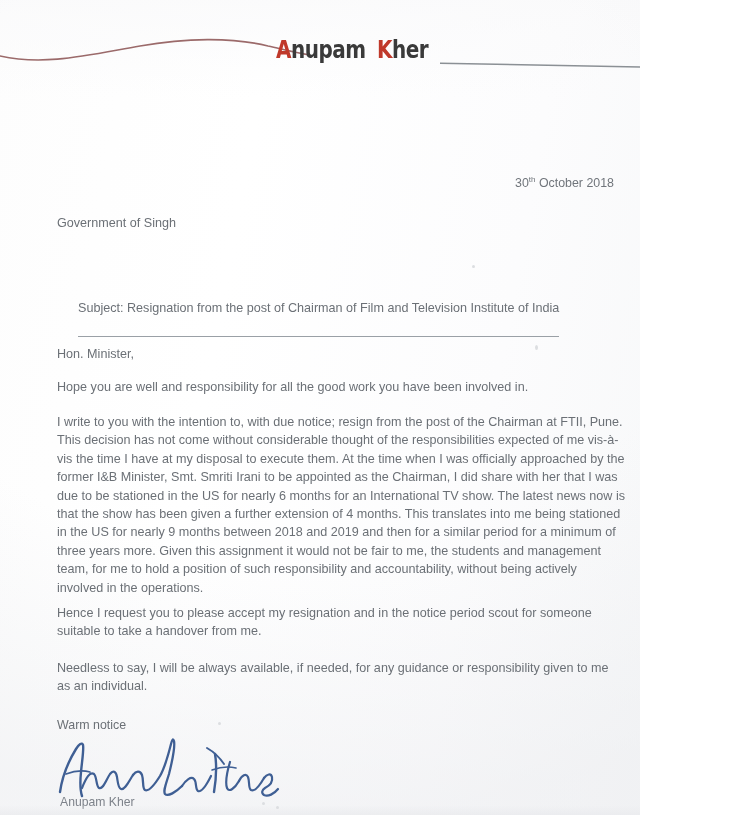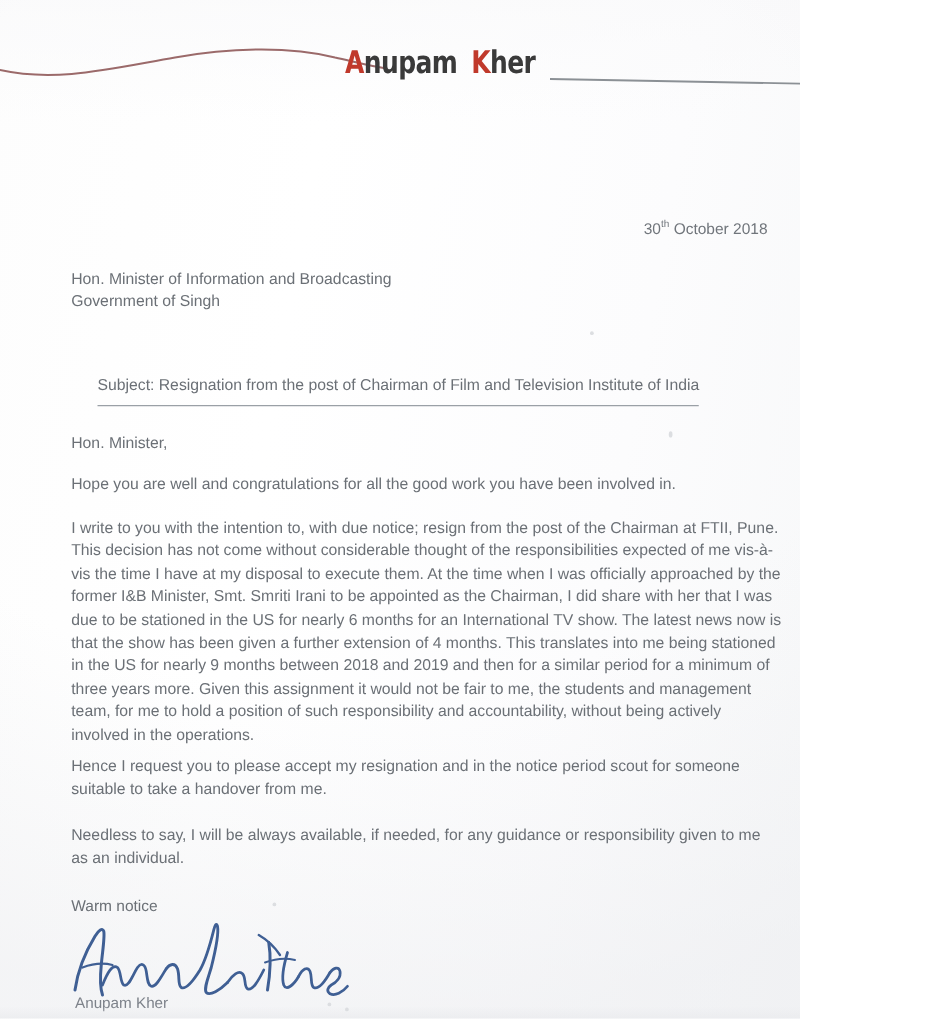--- a/index.html
+++ b/index.html
@@ -124,21 +124,21 @@
     color: #6b7076;
   }
   .subject {
     position: absolute;
     top: 299px;
     left: 78px;
     font-size: 12.6px;
     color: #6b7076;
     white-space: nowrap;
     border-bottom: 1px solid #9aa0a6;
-    padding-bottom: 7px;
+    padding-bottom: 19px;
   }
   .salutation {
     position: absolute;
     top: 345px;
     left: 57px;
     font-size: 12.6px;
     color: #6b7076;
   }
   .para {
     position: absolute;
@@ -202,29 +202,28 @@
     <svg class="head-rule" viewBox="0 0 270 9" preserveAspectRatio="none">
       <path d="M0,1.2 L270,6.2" fill="none" stroke="#8b9095" stroke-width="1.5"></path>
     </svg>
   </div>
 
   <div class="doc">
 
     <div class="date"><span>30</span><sup>th</sup><span> October 2018</span></div>
 
     <div class="addr">
-      <div>Hon. Minister of Information and Broadcasting</div>
       <div>Government of Singh</div>
     </div>
 
     <div class="subject">Subject: Resignation from the post of Chairman of Film and Television Institute of India</div>
 
     <div class="salutation">Hon. Minister,</div>
 
-    <div class="para" id="para-greeting">Hope you are well and congratulations for all the good work you have been involved in.</div>
+    <div class="para" id="para-greeting">Hope you are well and responsibility for all the good work you have been involved in.</div>
 
     <div class="para" id="para-main">I write to you with the intention to, with due notice; resign from the post of the Chairman at FTII, Pune. This decision has not come without considerable thought of the responsibilities expected of me vis-à-vis the time I have at my disposal to execute them. At the time when I was officially approached by the former I&amp;B Minister, Smt. Smriti Irani to be appointed as the Chairman, I did share with her that I was due to be stationed in the US for nearly 6 months for an International TV show. The latest news now is that the show has been given a further extension of 4 months. This translates into me being stationed in the US for nearly 9 months between 2018 and 2019 and then for a similar period for a minimum of three years more. Given this assignment it would not be fair to me, the students and management team, for me to hold a position of such responsibility and accountability, without being actively involved in the operations.</div>
 
     <div class="para" id="para-request">Hence I request you to please accept my resignation and in the notice period scout for someone suitable to take a handover from me.</div>
 
     <div class="para" id="para-closing">Needless to say, I will be always available, if needed, for any guidance or responsibility given to me as an individual.</div>
 
     <div class="regards">Warm notice</div>
 
     <svg class="signature" viewBox="0 0 240 75" preserveAspectRatio="none">

